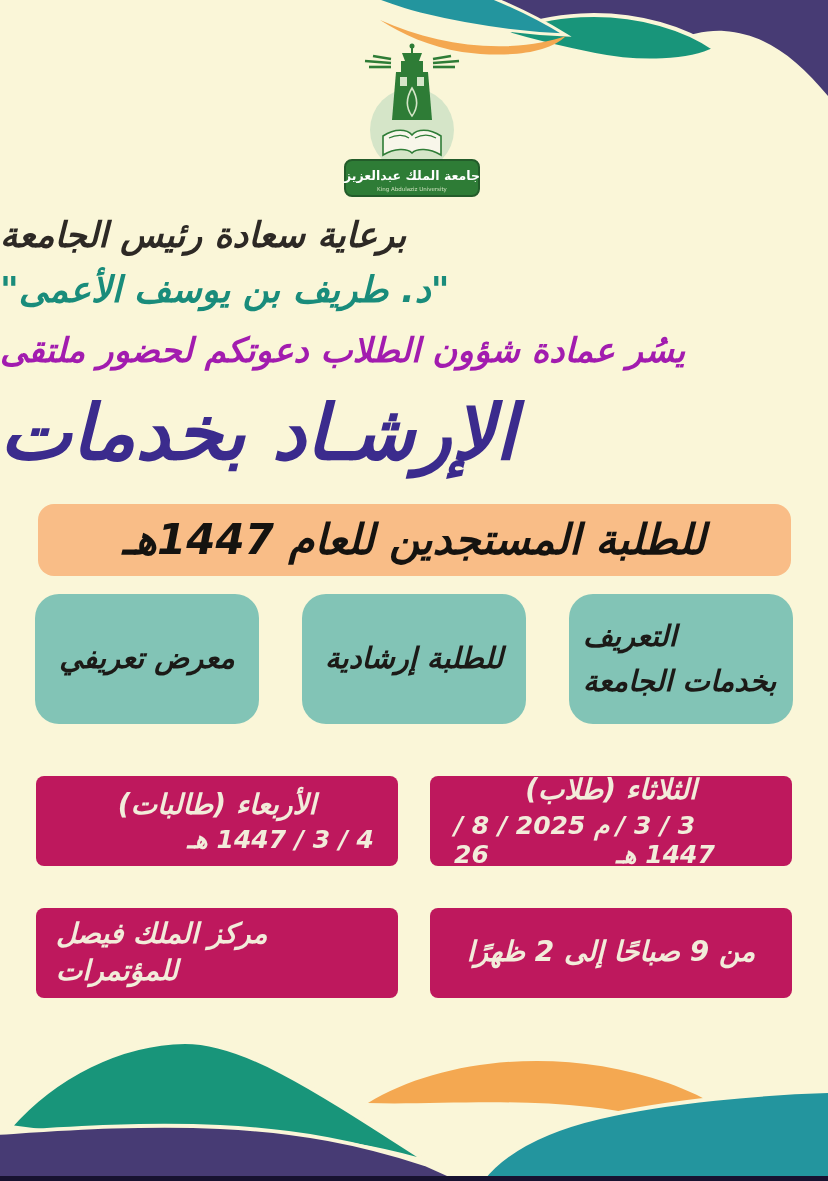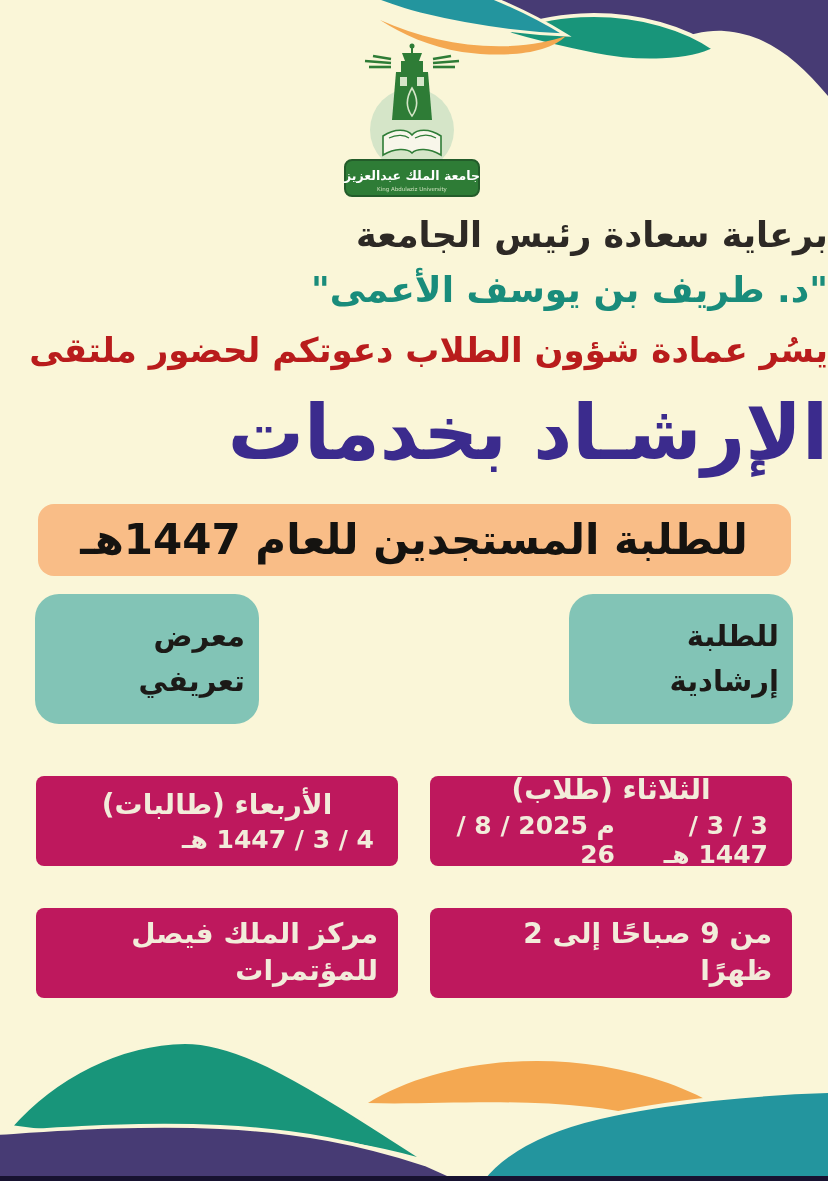--- a/index.html
+++ b/index.html
@@ -6,24 +6,24 @@
   body { background:#e8e8e8; font-family:"DejaVu Sans", sans-serif; }
   .poster{
     position:relative; width:828px; height:1181px; margin:0 auto;
     background:#faf6d8; overflow:hidden; direction:rtl;
     font-family:"DejaVu Sans", sans-serif;
   }
   .decor{ position:absolute; left:0; width:828px; pointer-events:none; }
   .decor.top{ top:0; height:215px; }
   .decor.bottom{ bottom:0; height:150px; }
   .logo-wrap{ position:absolute; top:40px; left:339px; width:150px; height:162px; }
-  .content{ position:relative; padding-top:212px; text-align:right; }
+  .content{ position:relative; padding-top:212px; text-align:left;font-style:italic; }
   .patronage{ font-size:35px; font-weight:600; color:#2d2925; line-height:1.35; }
   .president{ font-size:36px; font-weight:bold; color:#198c7b; line-height:1.3; margin-top:8px; }
-  .invite{ font-size:34px; font-weight:600; color:#b91c1c; line-height:1.35; margin-top:14px; }
+  .invite{ font-size:34px; font-weight:600; color:#a21caf; line-height:1.35; margin-top:14px; }
   .event-title{ font-size:76px; font-weight:800; color:#3b2b8d; line-height:1.18; margin-top:14px; }
   .banner{
     width:753px; height:72px; margin:26px auto 0; background:#f9bd87;
     border-radius:16px; display:flex; align-items:center; justify-content:center;
   }
   .banner span{ font-size:42px; font-weight:bold; color:#151310; }
   .features{ width:758px; margin:18px auto 0; display:flex; justify-content:space-between; }
   .feature{
     width:224px; height:130px; background:#82c4b6; border-radius:24px;
     display:flex; align-items:center; justify-content:center; padding:8px 14px;
@@ -89,20 +89,23 @@
     <div class="president">"د. طريف بن يوسف الأعمى"</div>
     <div class="invite">يسُر عمادة شؤون الطلاب دعوتكم لحضور ملتقى</div>
     <div class="event-title">الإرشـاد بخدمات</div>
 
     <div class="banner">
       <span>للطلبة المستجدين للعام 1447هـ</span>
     </div>
 
     <div class="features">
       <div class="feature">
+        <span>التعريف بخدمات الجامعة</span>
+      </div>
+      <div class="feature">
         <span>للطلبة إرشادية</span>
       </div>
       <div class="feature">
         <span>معرض تعريفي</span>
       </div>
     </div>
 
     <div class="sessions">
       <div class="card session-card">
         <div class="session-title">الثلاثاء (طلاب)</div>

